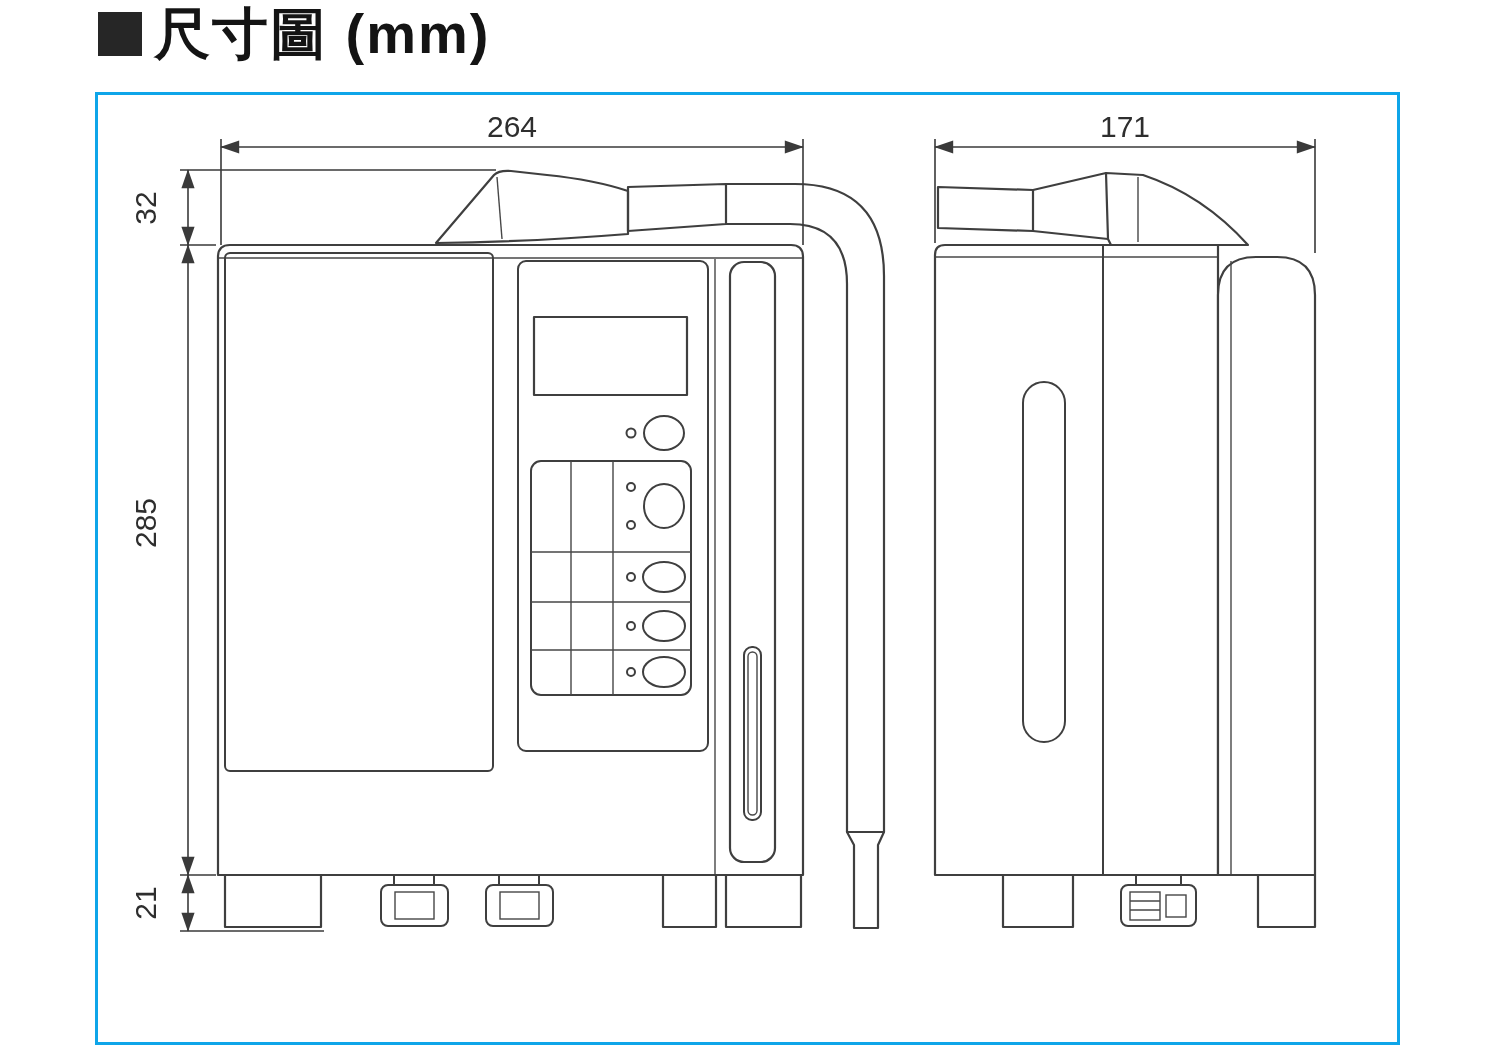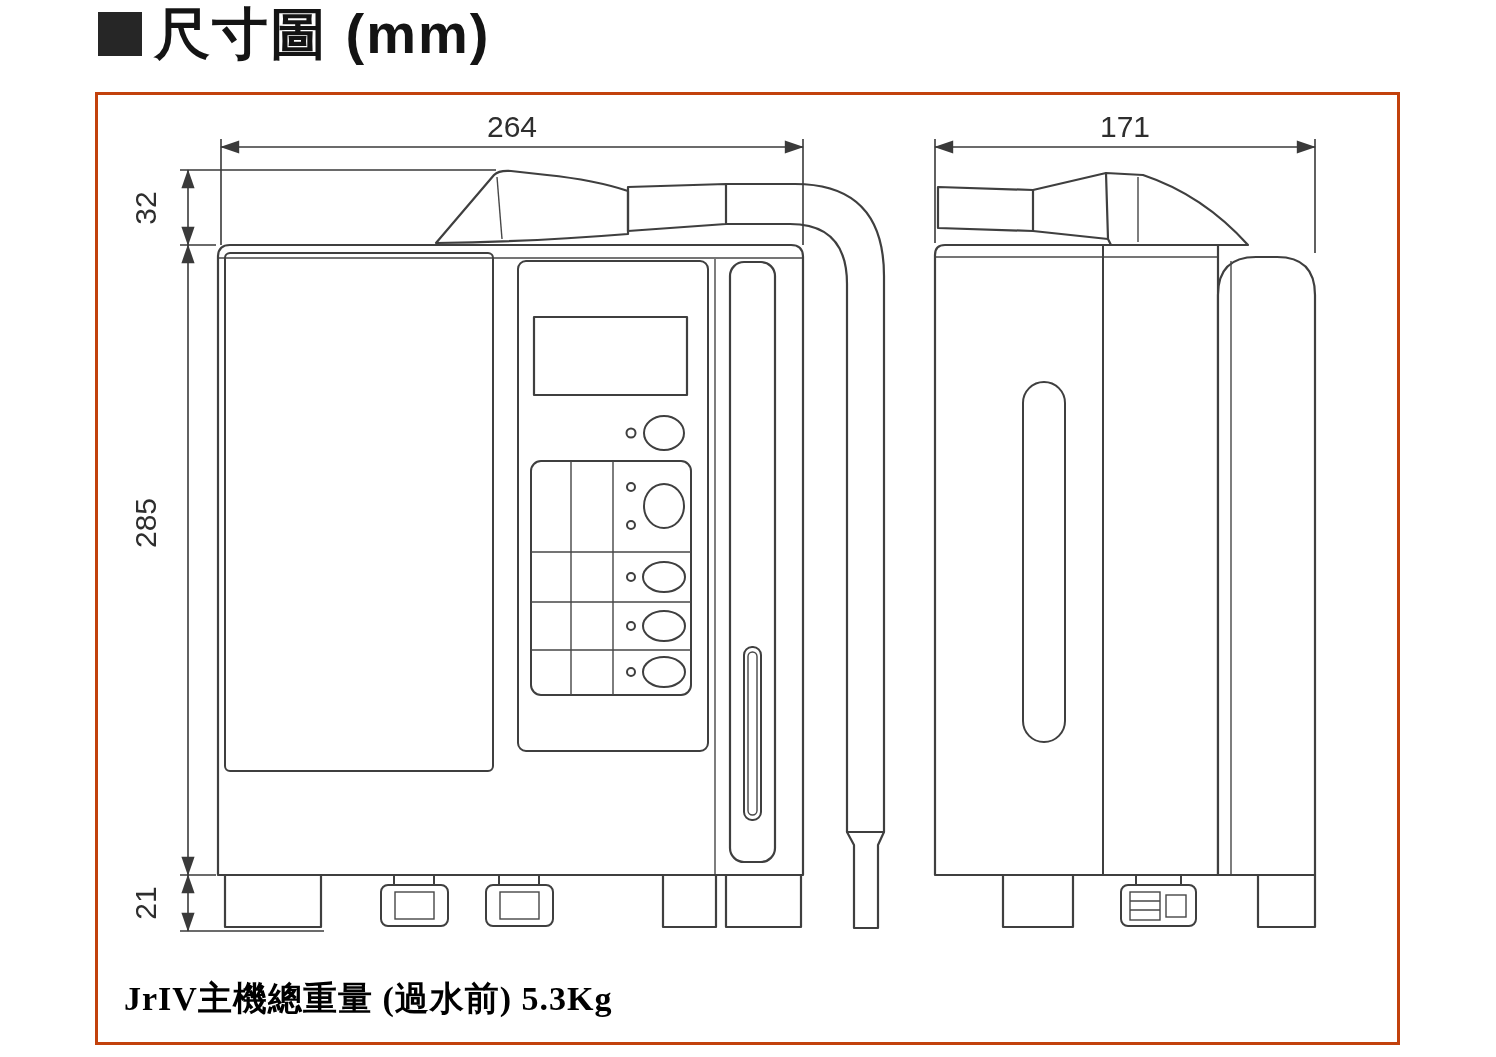--- a/index.html
+++ b/index.html
@@ -3,21 +3,21 @@
 <meta charset="utf-8">
 <style>
   html,body{margin:0;padding:0;background:#ffffff;}
   .page{position:relative;width:1496px;height:1057px;background:#ffffff;overflow:hidden;
         font-family:"Liberation Sans","DejaVu Sans",sans-serif;}
   .header{position:absolute;left:98px;top:6px;display:flex;align-items:center;gap:12px;}
   .bullet{display:inline-block;width:44px;height:44px;background:#262626;}
   .title{font-size:56px;font-weight:bold;color:#141414;letter-spacing:2px;line-height:1;
          font-family:"Liberation Sans","DejaVu Sans",sans-serif;}
   .figure{position:absolute;left:95px;top:92px;width:1305px;height:953px;box-sizing:border-box;
-          border:3px solid #c2410c;background:#ffffff;}
+          border:3px solid #0ea5e9;background:#ffffff;}
   .figure svg{position:absolute;left:0;top:0;display:block;}
   .caption{position:absolute;left:26px;bottom:20px;font-size:34px;font-weight:bold;color:#000;
            font-family:"Liberation Serif","DejaVu Serif",serif;letter-spacing:1px;}
   
   .ln{fill:none;stroke:#3f3f3f;stroke-width:2.2;stroke-linejoin:round;stroke-linecap:round;}
   .md{fill:none;stroke:#3f3f3f;stroke-width:2;stroke-linejoin:round;}
   .thin{fill:none;stroke:#474747;stroke-width:1.4;}
   .fillw{fill:#ffffff;}
   .dim{fill:none;stroke:#3a3a3a;stroke-width:1.6;stroke-linecap:butt;}
   .dimtxt{font-family:"Liberation Sans","DejaVu Sans",sans-serif;font-size:30px;fill:#2e2e2e;}
@@ -147,15 +147,14 @@
         </g>
 
         <g>
           <path class="dim" d="M82,836 H226"></path>
           <line class="dim" x1="90" y1="780" x2="90" y2="836" marker-start="url(#arrow)" marker-end="url(#arrow)"></line>
           <text class="dimtxt" transform="rotate(-90 58 808)" x="58" y="808" text-anchor="middle">21</text>
         </g>
       </g>
     </svg>
 
-    <div class="caption">JrIV主機總重量 (過水前) 5.3Kg</div>
   </div>
 </div>
 
 </body></html>

